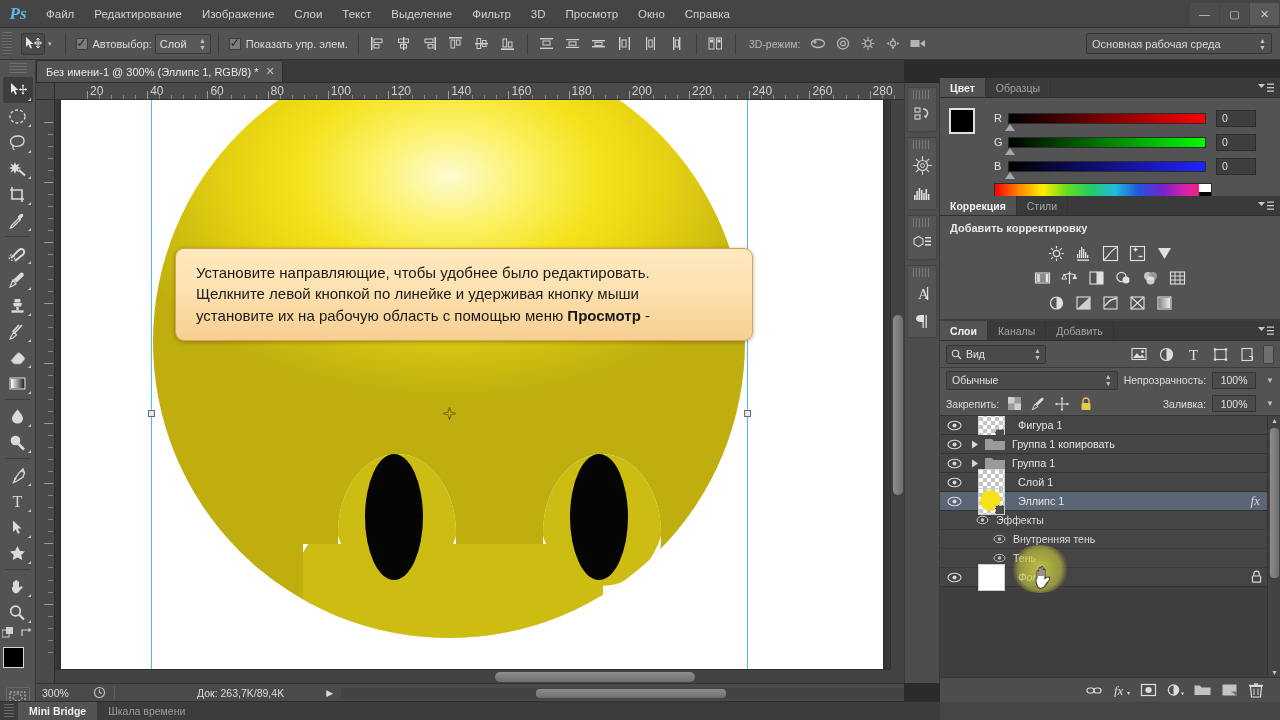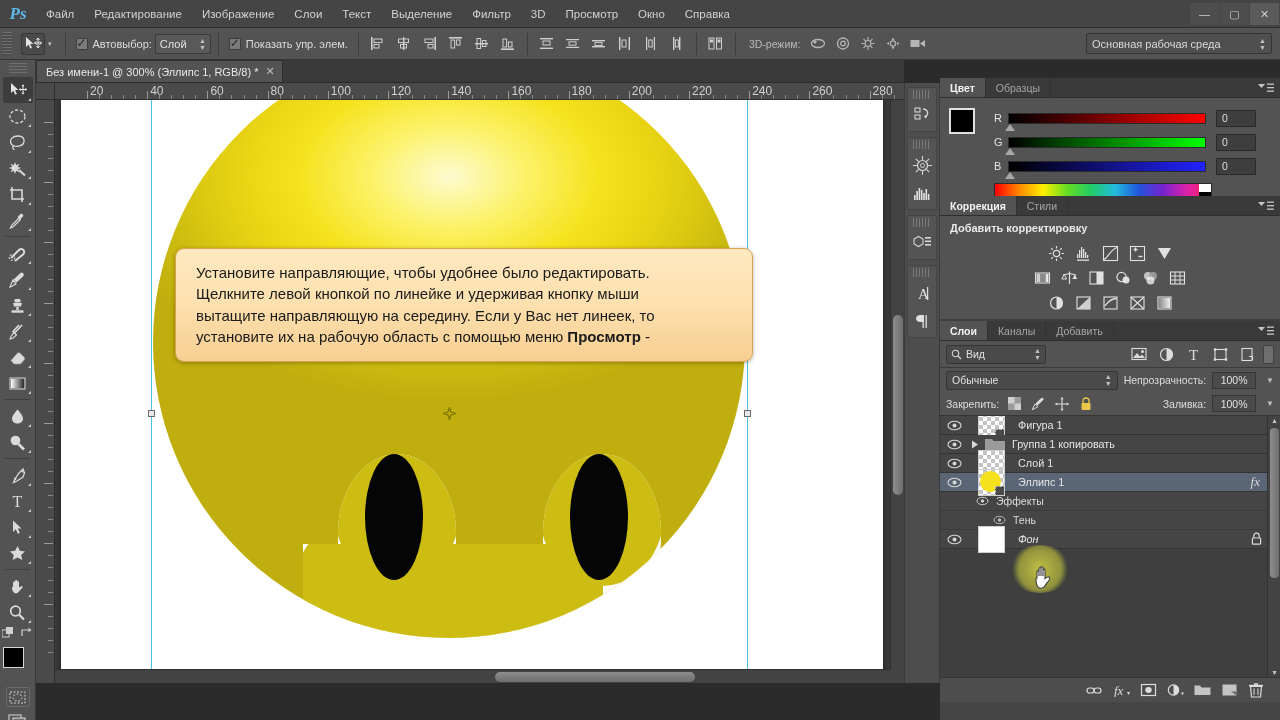--- a/index.html
+++ b/index.html
@@ -983,36 +983,64 @@
       <div class="tf-center" style="left:388px; top:307px">
         <svg width="13" height="13">
             <path d="M6.5 0.5 L8 5 L12.5 6.5 L8 8 L6.5 12.5 L5 8 L0.5 6.5 L5 5 Z" fill="none" stroke="#7a7000" stroke-width="1.1"></path>
           </svg>
       </div>
 
       <div class="tooltip-box">
         <div class="tooltip-text">
           <div>Установите направляющие, чтобы удобнее было редактировать.</div>
           <div>Щелкните левой кнопкой по линейке и удерживая кнопку мыши</div>
-          <div>вытащите направляющую на середину. Если у Вас нет линеек, то</div>
           <div><span>установите их на рабочую область с помощью меню </span><b>Просмотр</b><span> -</span></div>
         </div>
       </div>
     </div>
 
     <div class="vscroll-canvas">
       <div class="vscroll-thumb"></div>
     </div>
     <div class="hscroll-canvas">
       <div class="hscroll-thumb"></div>
     </div>
     <div class="scroll-corner"></div>
   </div>
 
-
+  <div class="statusbar">
+    <div class="st-zoom">300%</div>
+    <div class="st-icon">
+      <svg width="13" height="13">
+          <circle cx="6.5" cy="6.5" r="5" fill="none" stroke="#c8c8c8" stroke-width="1.1"></circle>
+          <path d="M6.5 3.5 L6.5 6.5 L9 7.5" stroke="#c8c8c8" stroke-width="1.1" fill="none"></path>
+        </svg>
+    </div>
+    <div class="st-sep"></div>
+    <div class="st-doc">Док: 263,7K/89,4K</div>
+    <div class="st-arrow">▶</div>
+    <div class="st-hs">
+      <div class="st-hs-track"></div>
+      <div class="st-hs-thumb"></div>
+    </div>
+  </div>
+
+  <div class="bottombar">
+    <div class="bt-grip"></div>
+    <div class="bt-tab active">Mini Bridge</div>
+    <div class="bt-tab">Шкала времени</div>
+    <div class="bt-right">
+      <svg width="13" height="13">
+          <rect x="1" y="1" width="11" height="11" fill="none" stroke="#8f8f8f"></rect>
+        </svg>
+      <svg width="13" height="13">
+          <path d="M1 11 L6.5 2 L12 11 Z" fill="none" stroke="#8f8f8f"></path>
+        </svg>
+    </div>
+  </div>
 
   <div class="rail">
     <div class="rail-group">
       <div class="rail-grip"></div>
       <div class="rail-icon">
         <svg width="19" height="18">
             <rect x="2" y="2" width="5" height="4" fill="none" stroke="#d5d5d5" stroke-width="1.1"></rect>
             <rect x="2" y="9" width="5" height="4" fill="none" stroke="#d5d5d5" stroke-width="1.1"></rect>
             <path d="M10 3 C14 3 15.5 6 14 9 L12.5 11.5" fill="none" stroke="#d5d5d5" stroke-width="1.4"></path>
             <path d="M12.5 12.5 L10.8 9.8 L14.6 9.3 Z" fill="#d5d5d5"></path>
@@ -1383,28 +1411,47 @@
               </svg>
           </div>
           <div class="folder-ico">
             <svg width="22" height="16">
                 <path d="M1 3 L8 3 L9.5 5 L21 5 L21 14 L1 14 Z" fill="#9a9a9a"></path>
               </svg>
           </div>
           <span class="layer-name">Группа 1 копировать</span>
         </div>
 
-
         <div class="layer-row">
           <div class="eye-cell">
             <svg width="15" height="11">
                 <ellipse cx="7.5" cy="5.5" rx="6.5" ry="4.3" fill="none" stroke="#d6d6d6" stroke-width="1.1"></ellipse>
                 <circle cx="7.5" cy="5.5" r="2" fill="#d6d6d6"></circle>
               </svg>
           </div>
+          <div class="group-arrow">
+            <svg width="8" height="9">
+                <path d="M1 0.5 L7 4.5 L1 8.5 Z" fill="#d8d8d8"></path>
+              </svg>
+          </div>
+          <div class="folder-ico">
+            <svg width="22" height="16">
+                <path d="M1 3 L8 3 L9.5 5 L21 5 L21 14 L1 14 Z" fill="#9a9a9a"></path>
+              </svg>
+          </div>
+          <span class="layer-name">Группа 1</span>
+        </div>
+
+        <div class="layer-row">
+          <div class="eye-cell">
+            <svg width="15" height="11">
+                <ellipse cx="7.5" cy="5.5" rx="6.5" ry="4.3" fill="none" stroke="#d6d6d6" stroke-width="1.1"></ellipse>
+                <circle cx="7.5" cy="5.5" r="2" fill="#d6d6d6"></circle>
+              </svg>
+          </div>
           <div class="thumb-cell">
             <div class="lthumb"></div>
           </div>
           <span class="layer-name">Слой 1</span>
         </div>
 
         <div class="layer-row selected">
           <div class="eye-cell">
             <svg width="15" height="11">
                 <ellipse cx="7.5" cy="5.5" rx="6.5" ry="4.3" fill="none" stroke="#d6d6d6" stroke-width="1.1"></ellipse>
@@ -1422,20 +1469,29 @@
         </div>
 
         <div class="fx-row">
           <div class="fx-eye" style="margin-left:28px">
             <svg width="13" height="10">
                 <ellipse cx="6.5" cy="5" rx="5.5" ry="3.7" fill="none" stroke="#cfcfcf" stroke-width="1"></ellipse>
                 <circle cx="6.5" cy="5" r="1.7" fill="#cfcfcf"></circle>
               </svg>
           </div>
           <span class="fx-label">Эффекты</span>
+        </div>
+        <div class="fx-row">
+          <div class="fx-eye" style="margin-left:45px">
+            <svg width="13" height="10">
+                <ellipse cx="6.5" cy="5" rx="5.5" ry="3.7" fill="none" stroke="#bdbdbd" stroke-width="1"></ellipse>
+                <circle cx="6.5" cy="5" r="1.7" fill="#bdbdbd"></circle>
+              </svg>
+          </div>
+          <span class="fx-label">Внутренняя тень</span>
         </div>
         <div class="fx-row">
           <div class="fx-eye" style="margin-left:45px">
             <svg width="13" height="10">
                 <ellipse cx="6.5" cy="5" rx="5.5" ry="3.7" fill="none" stroke="#bdbdbd" stroke-width="1"></ellipse>
                 <circle cx="6.5" cy="5" r="1.7" fill="#bdbdbd"></circle>
               </svg>
           </div>
           <span class="fx-label">Тень</span>
         </div>

